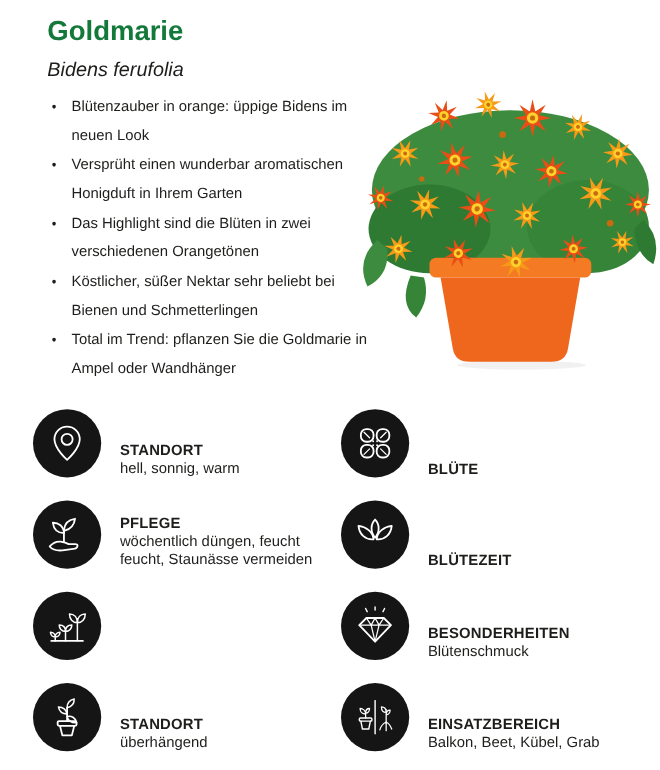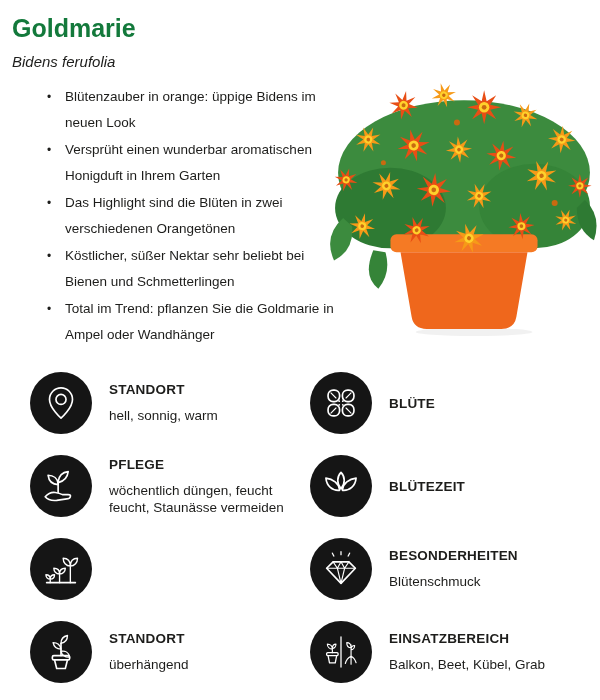--- a/index.html
+++ b/index.html
@@ -12,23 +12,23 @@
     --flower-center-yellow:#ffd12b;
     --foliage-green:#3c8b3e;
   }
   *{box-sizing:border-box;}
   html,body{margin:0;padding:0;}
   body{
     width:600px;height:700px;position:relative;overflow:hidden;
     background:#ffffff;color:var(--text);
     font-family:"Liberation Sans", sans-serif;
   }
-  .header{position:absolute;left:12px;top:15px;}
+  .header{position:absolute;left:43px;top:15px;}
   .title{margin:0;font-size:25px;font-weight:700;color:var(--title-green);line-height:1.1;}
-  .subtitle{font-style:italic;font-size:15px;margin-top:10px;color:var(--text);}
+  .subtitle{font-style:italic;font-size:18px;margin-top:10px;color:var(--text);}
 
   .bullets{position:absolute;left:44px;top:84px;width:292px;margin:0;padding:0;list-style:none;}
   .bullets li{
     position:relative;padding-left:21px;font-size:13.5px;line-height:26px;
     margin-bottom:1px;color:var(--text);
   }
   .bullets li::before{content:"•";position:absolute;left:3px;top:0;font-size:12px;}
 
   .plant-figure{position:absolute;left:328px;top:66px;width:272px;height:274px;}
   .plant-figure svg{width:100%;height:100%;display:block;}
@@ -39,31 +39,31 @@
   .fol{fill:var(--foliage-green);}
   .fol2{fill:#2e7a33;}
   .fol3{fill:#358438;}
   .pot{fill:var(--pot-orange);}
   .pot-rim{fill:#f57a24;}
 
   .features{
     position:absolute;left:30px;top:372px;
     display:grid;grid-template-columns:280px 280px;row-gap:21px;
   }
-  .feature{display:flex;align-items:center;gap:17px;min-height:62px;}
+  .feature{display:flex;align-items:flex-end;gap:17px;min-height:62px;}
   .badge{
     width:62px;height:62px;border-radius:50%;background:var(--icon-bg);
     flex:0 0 auto;display:flex;align-items:center;justify-content:center;
   }
   .badge svg{width:46px;height:46px;stroke:#ffffff;fill:none;
     stroke-width:2.3;stroke-linecap:round;stroke-linejoin:round;}
   .badge svg .dot{fill:#ffffff;stroke:none;}
   .ftext{width:200px;}
   .ftext .label{font-weight:700;font-size:13.5px;letter-spacing:.2px;}
-  .ftext .value{font-size:13.5px;line-height:17px;margin-top:10px;}
+  .ftext .value{font-size:13.5px;line-height:17px;margin-top:0;}
 </style>
 </head>
 <body>
 
 <div class="header">
   <h1 class="title">Goldmarie</h1>
   <div class="subtitle">Bidens ferufolia</div>
 </div>
 
 <ul class="bullets">

